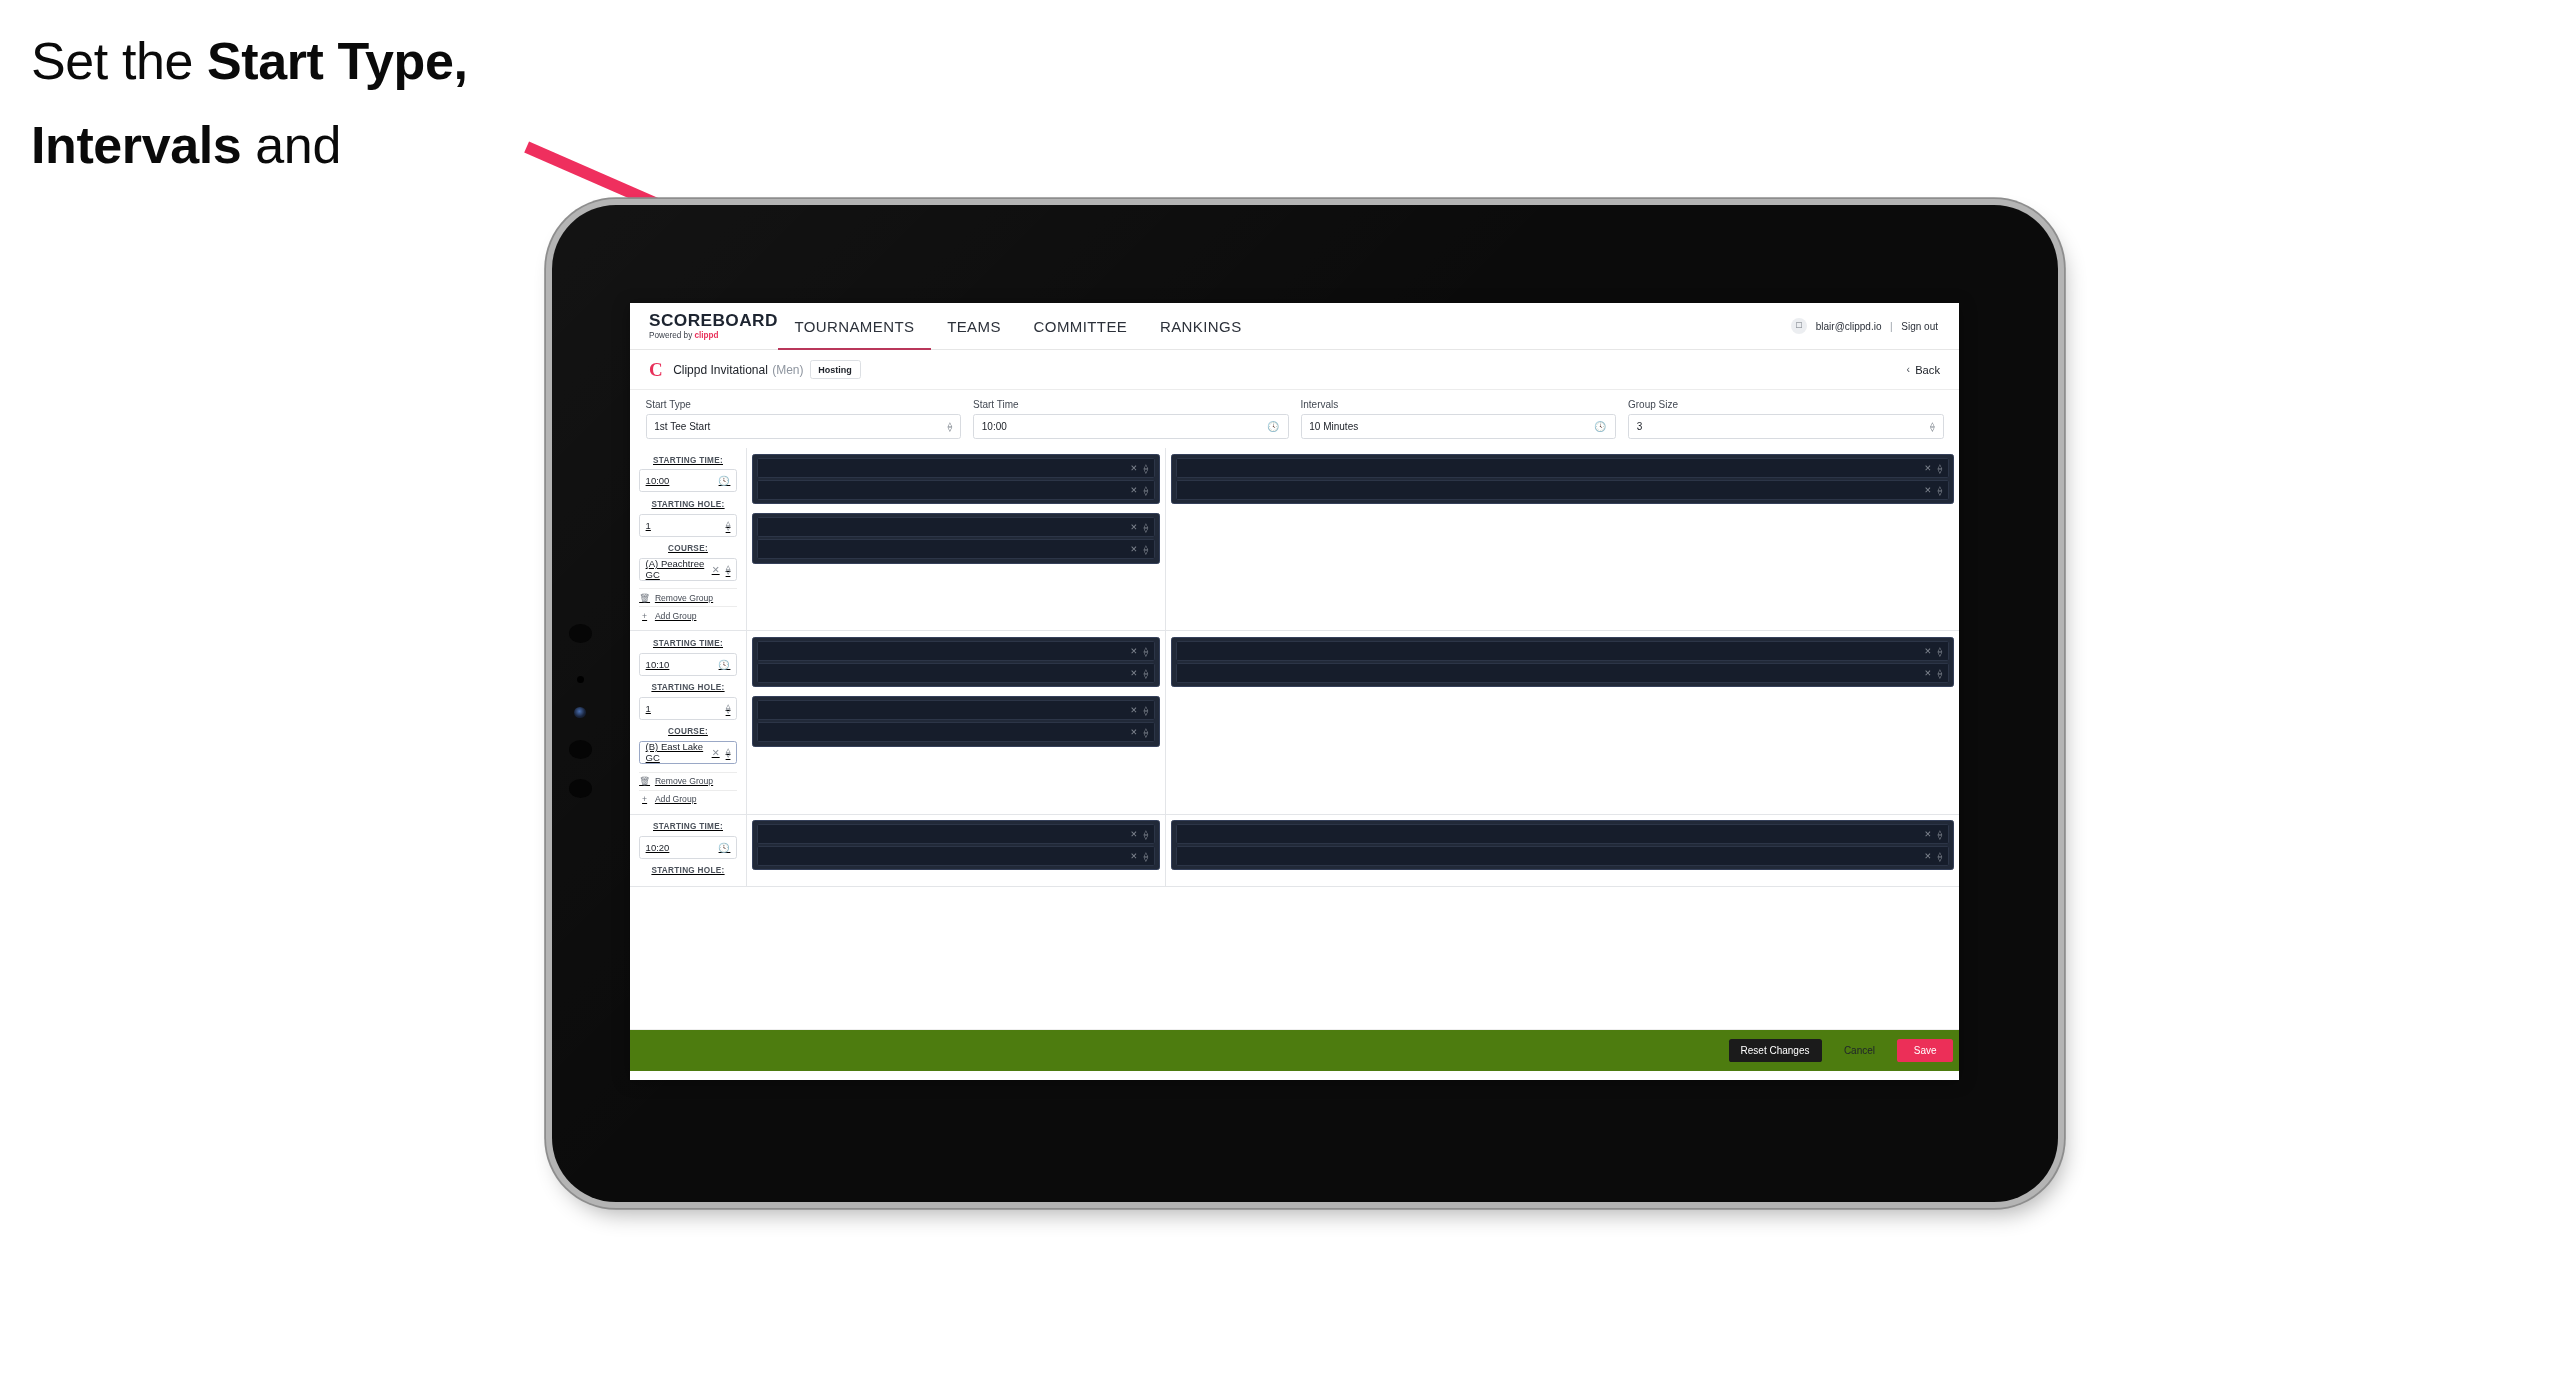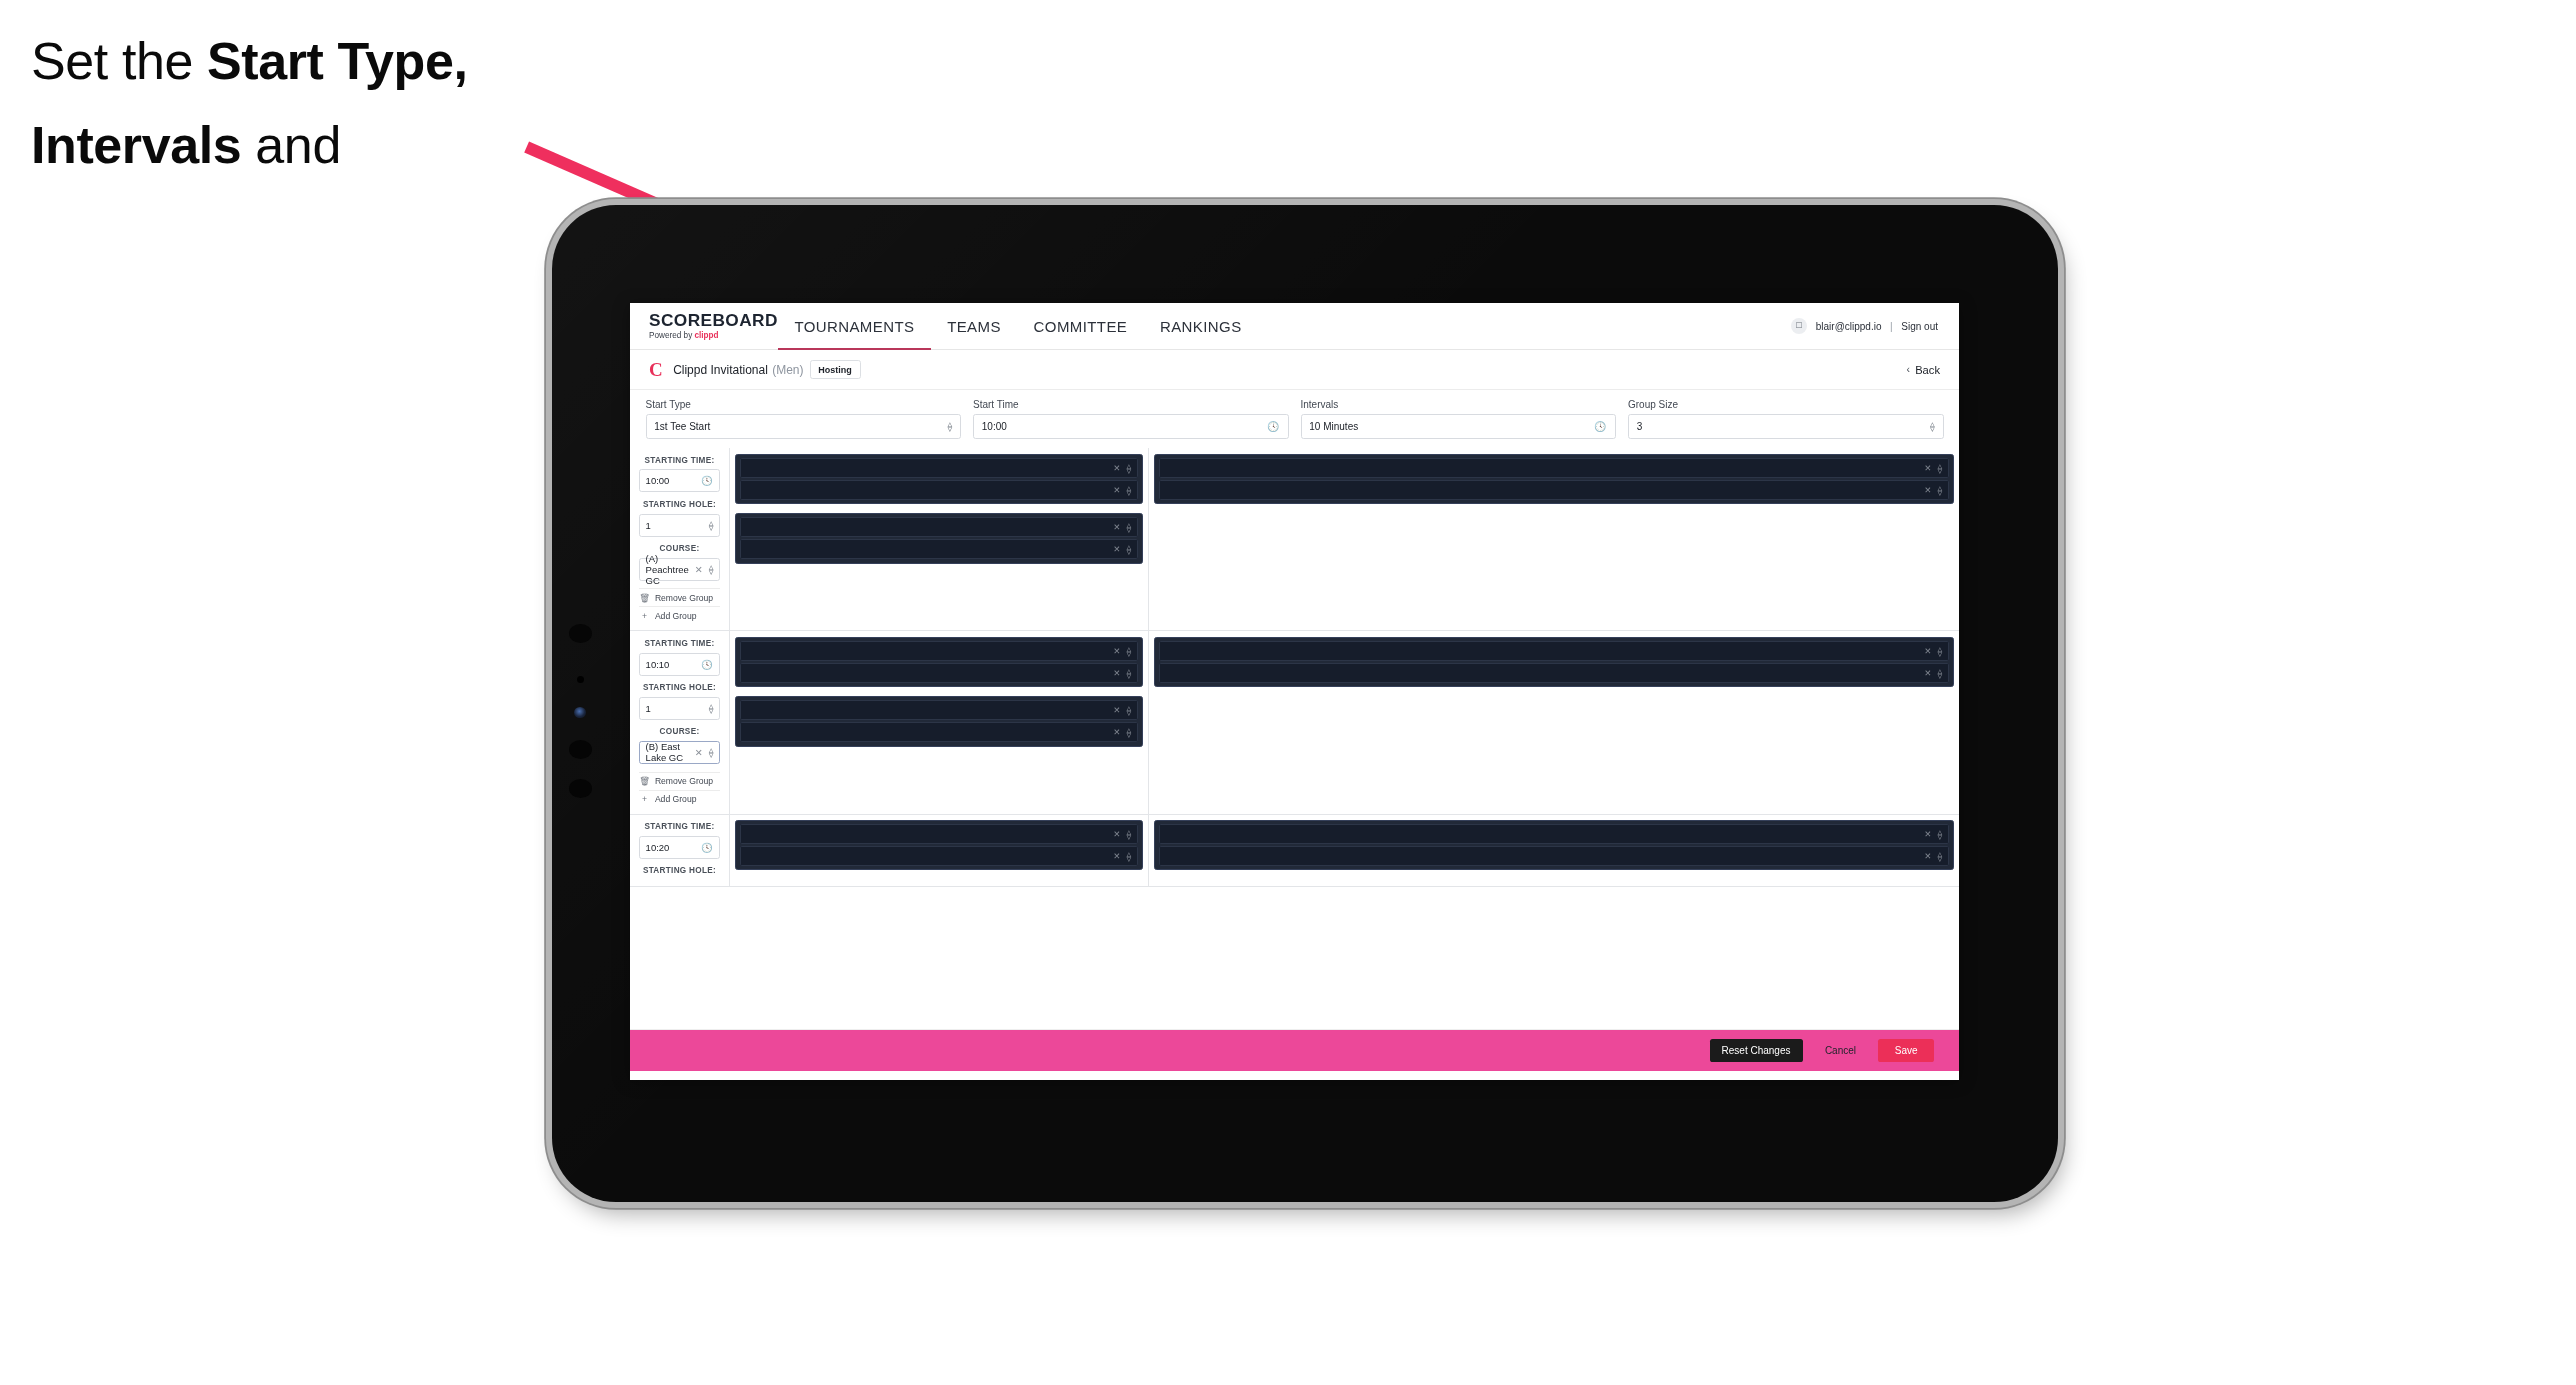--- a/index.html
+++ b/index.html
@@ -224,24 +224,25 @@
     overflow: hidden;
     background: #fff;
     position: relative;
   }
   .tee-block {
     display: flex;
     border-bottom: 0.9px solid #e3e5e8;
     align-items: stretch;
   }
   .col-tee {
-    width: 100px;
+    width: 117px;
     border-right: 0.9px solid #e3e5e8;
     padding: 7.8px 8.6px 6px 8.6px;
     box-sizing: border-box;
+    text-decoration: underline;
   }
   .mini-label {
     font-size: 8.2px;
     font-weight: 700;
     letter-spacing: 0.3px;
     color: #4a5059;
     text-align: center;
     margin-bottom: 4.3px;
   }
   .mini-control {
@@ -294,22 +295,22 @@
   }
   .player-fill { flex: 1; }
   .player-x { color: #7d838d; font-size: 8.6px; margin-right: 6px; }
   .player-step { color: #7d838d; }
 
   
   #footer {
     height: 41px;
     display: flex; align-items: center; justify-content: flex-end;
     gap: 10.4px;
-    padding-right: 25px;
-    background: #ec4899;
+    padding-right: 6px;
+    background: #4d7c0f;
     border-top: 0.9px solid #eeeeee;
   }
   .btn {
     font-size: 10px;
     border-radius: 2.6px;
     padding: 6px 12px;
     cursor: pointer;
     border: none;
     font-family: "Liberation Sans", sans-serif;
   }

